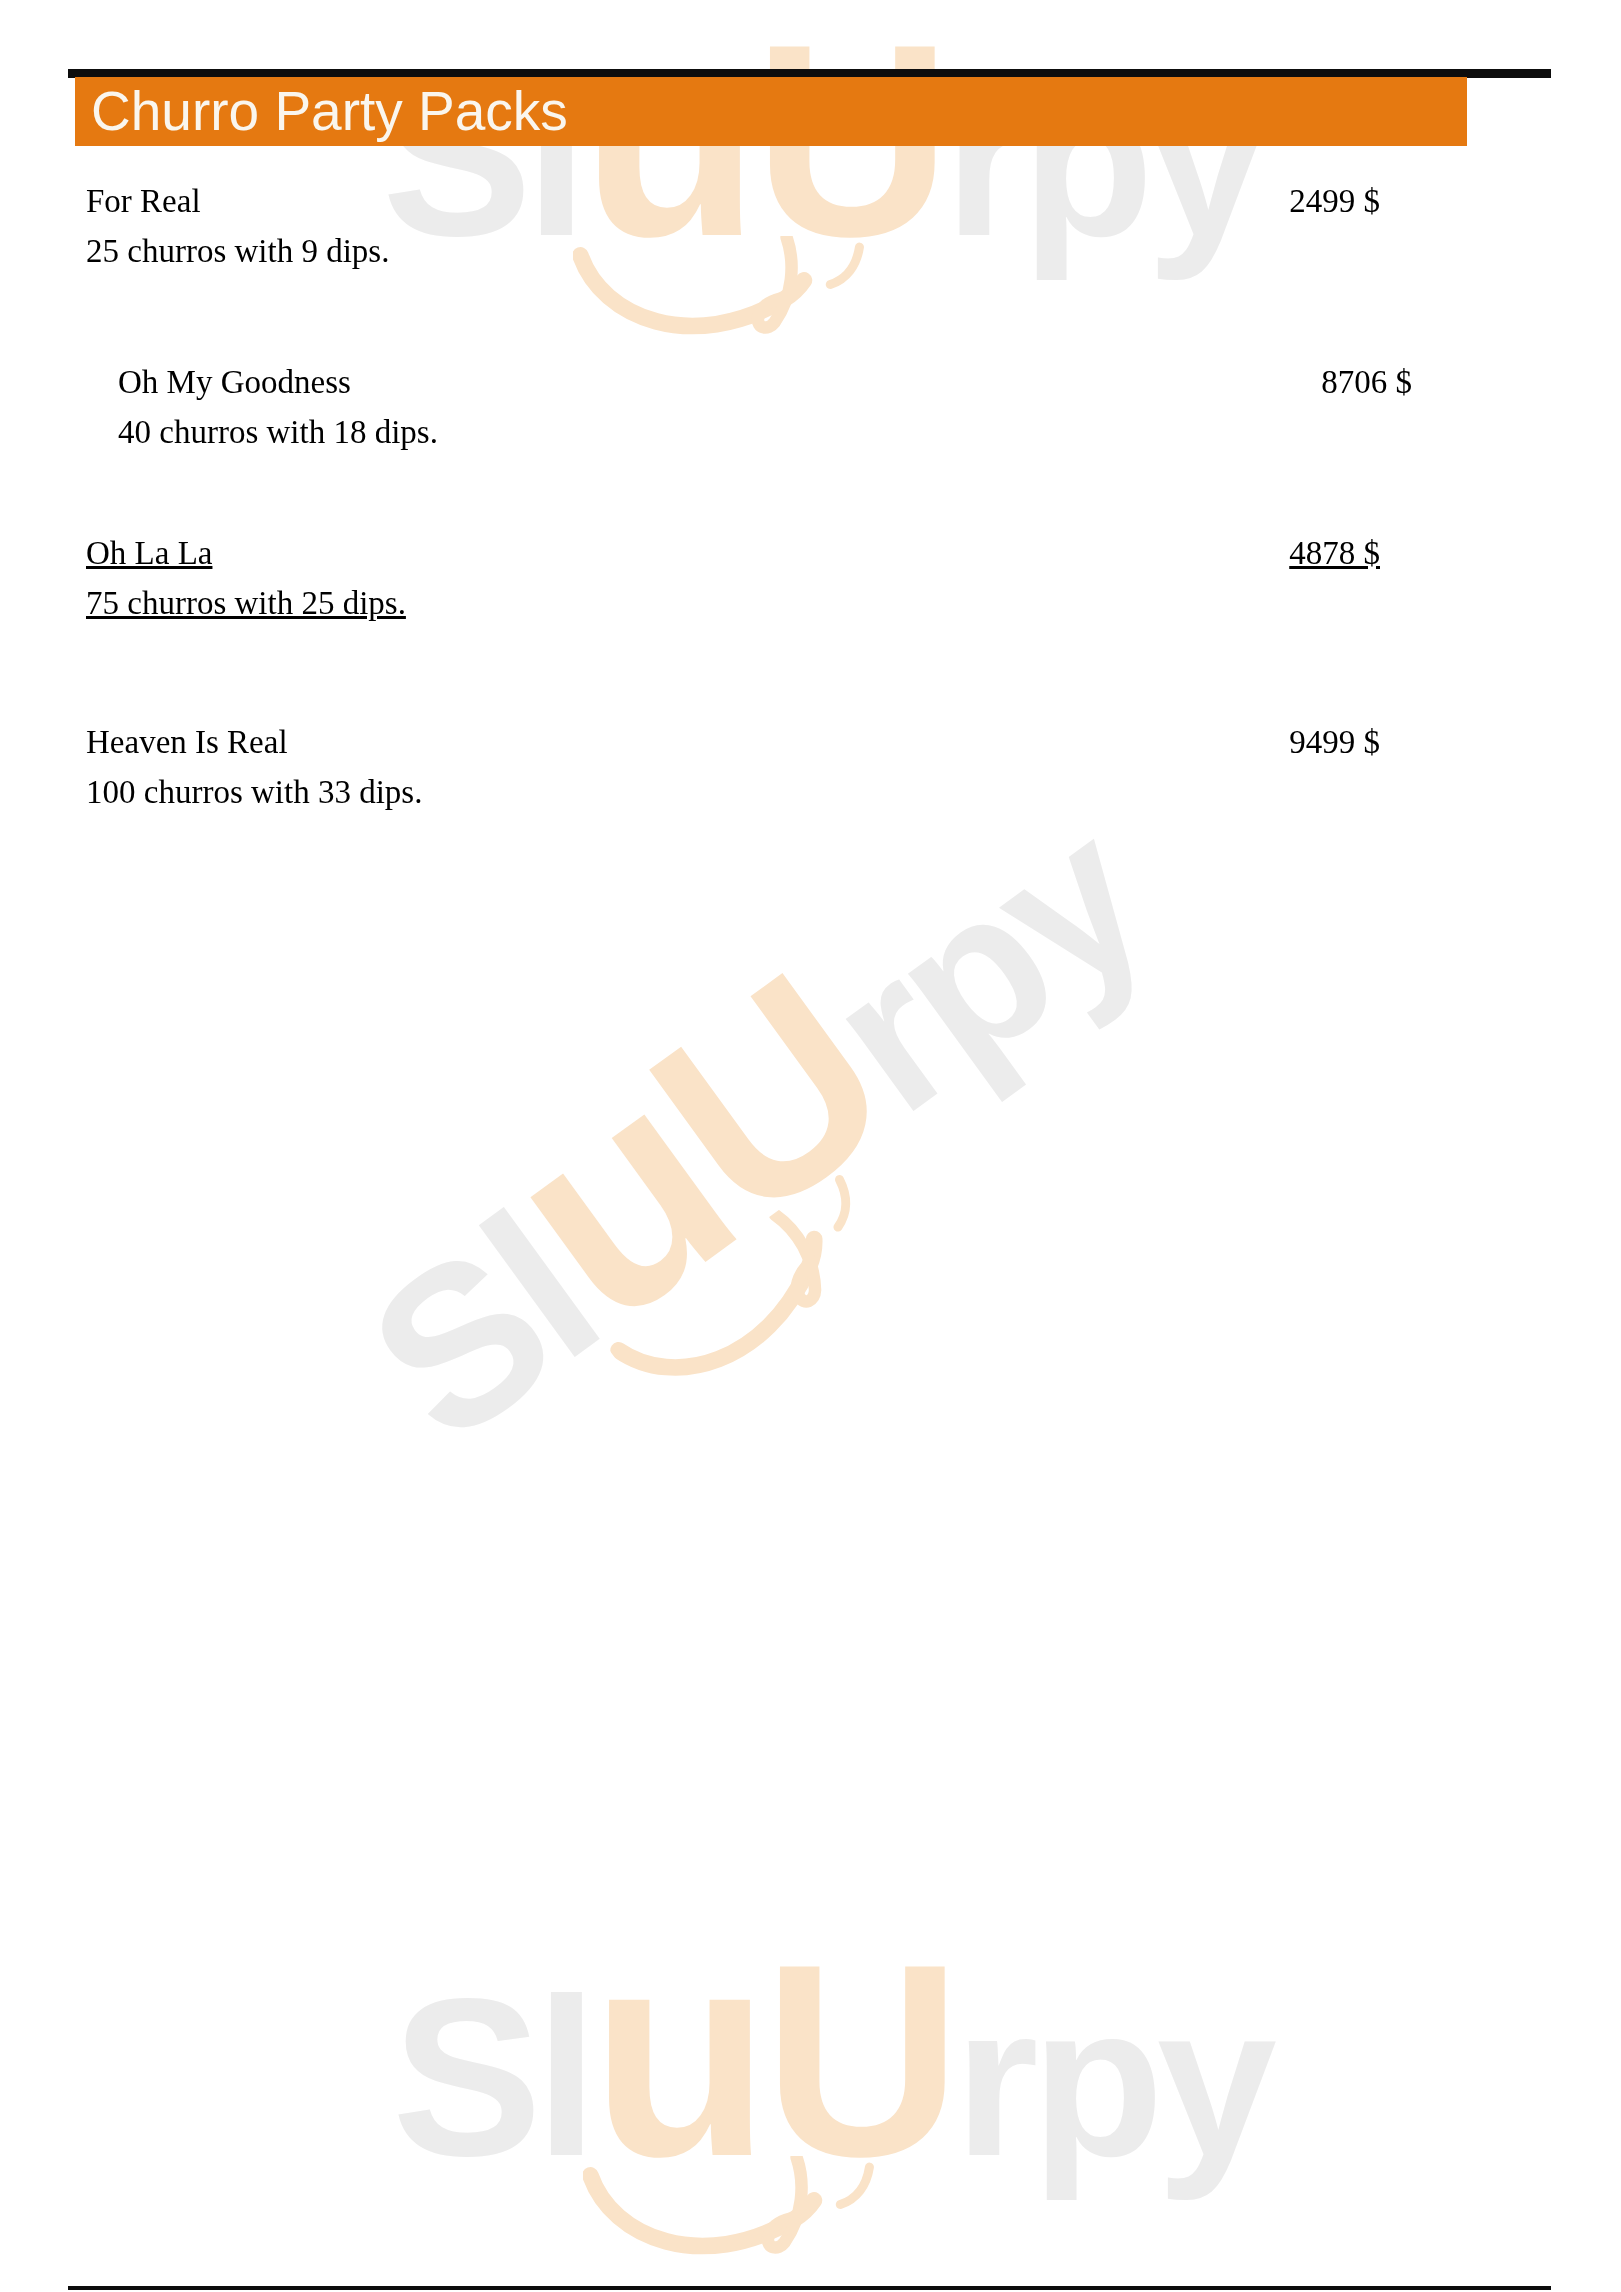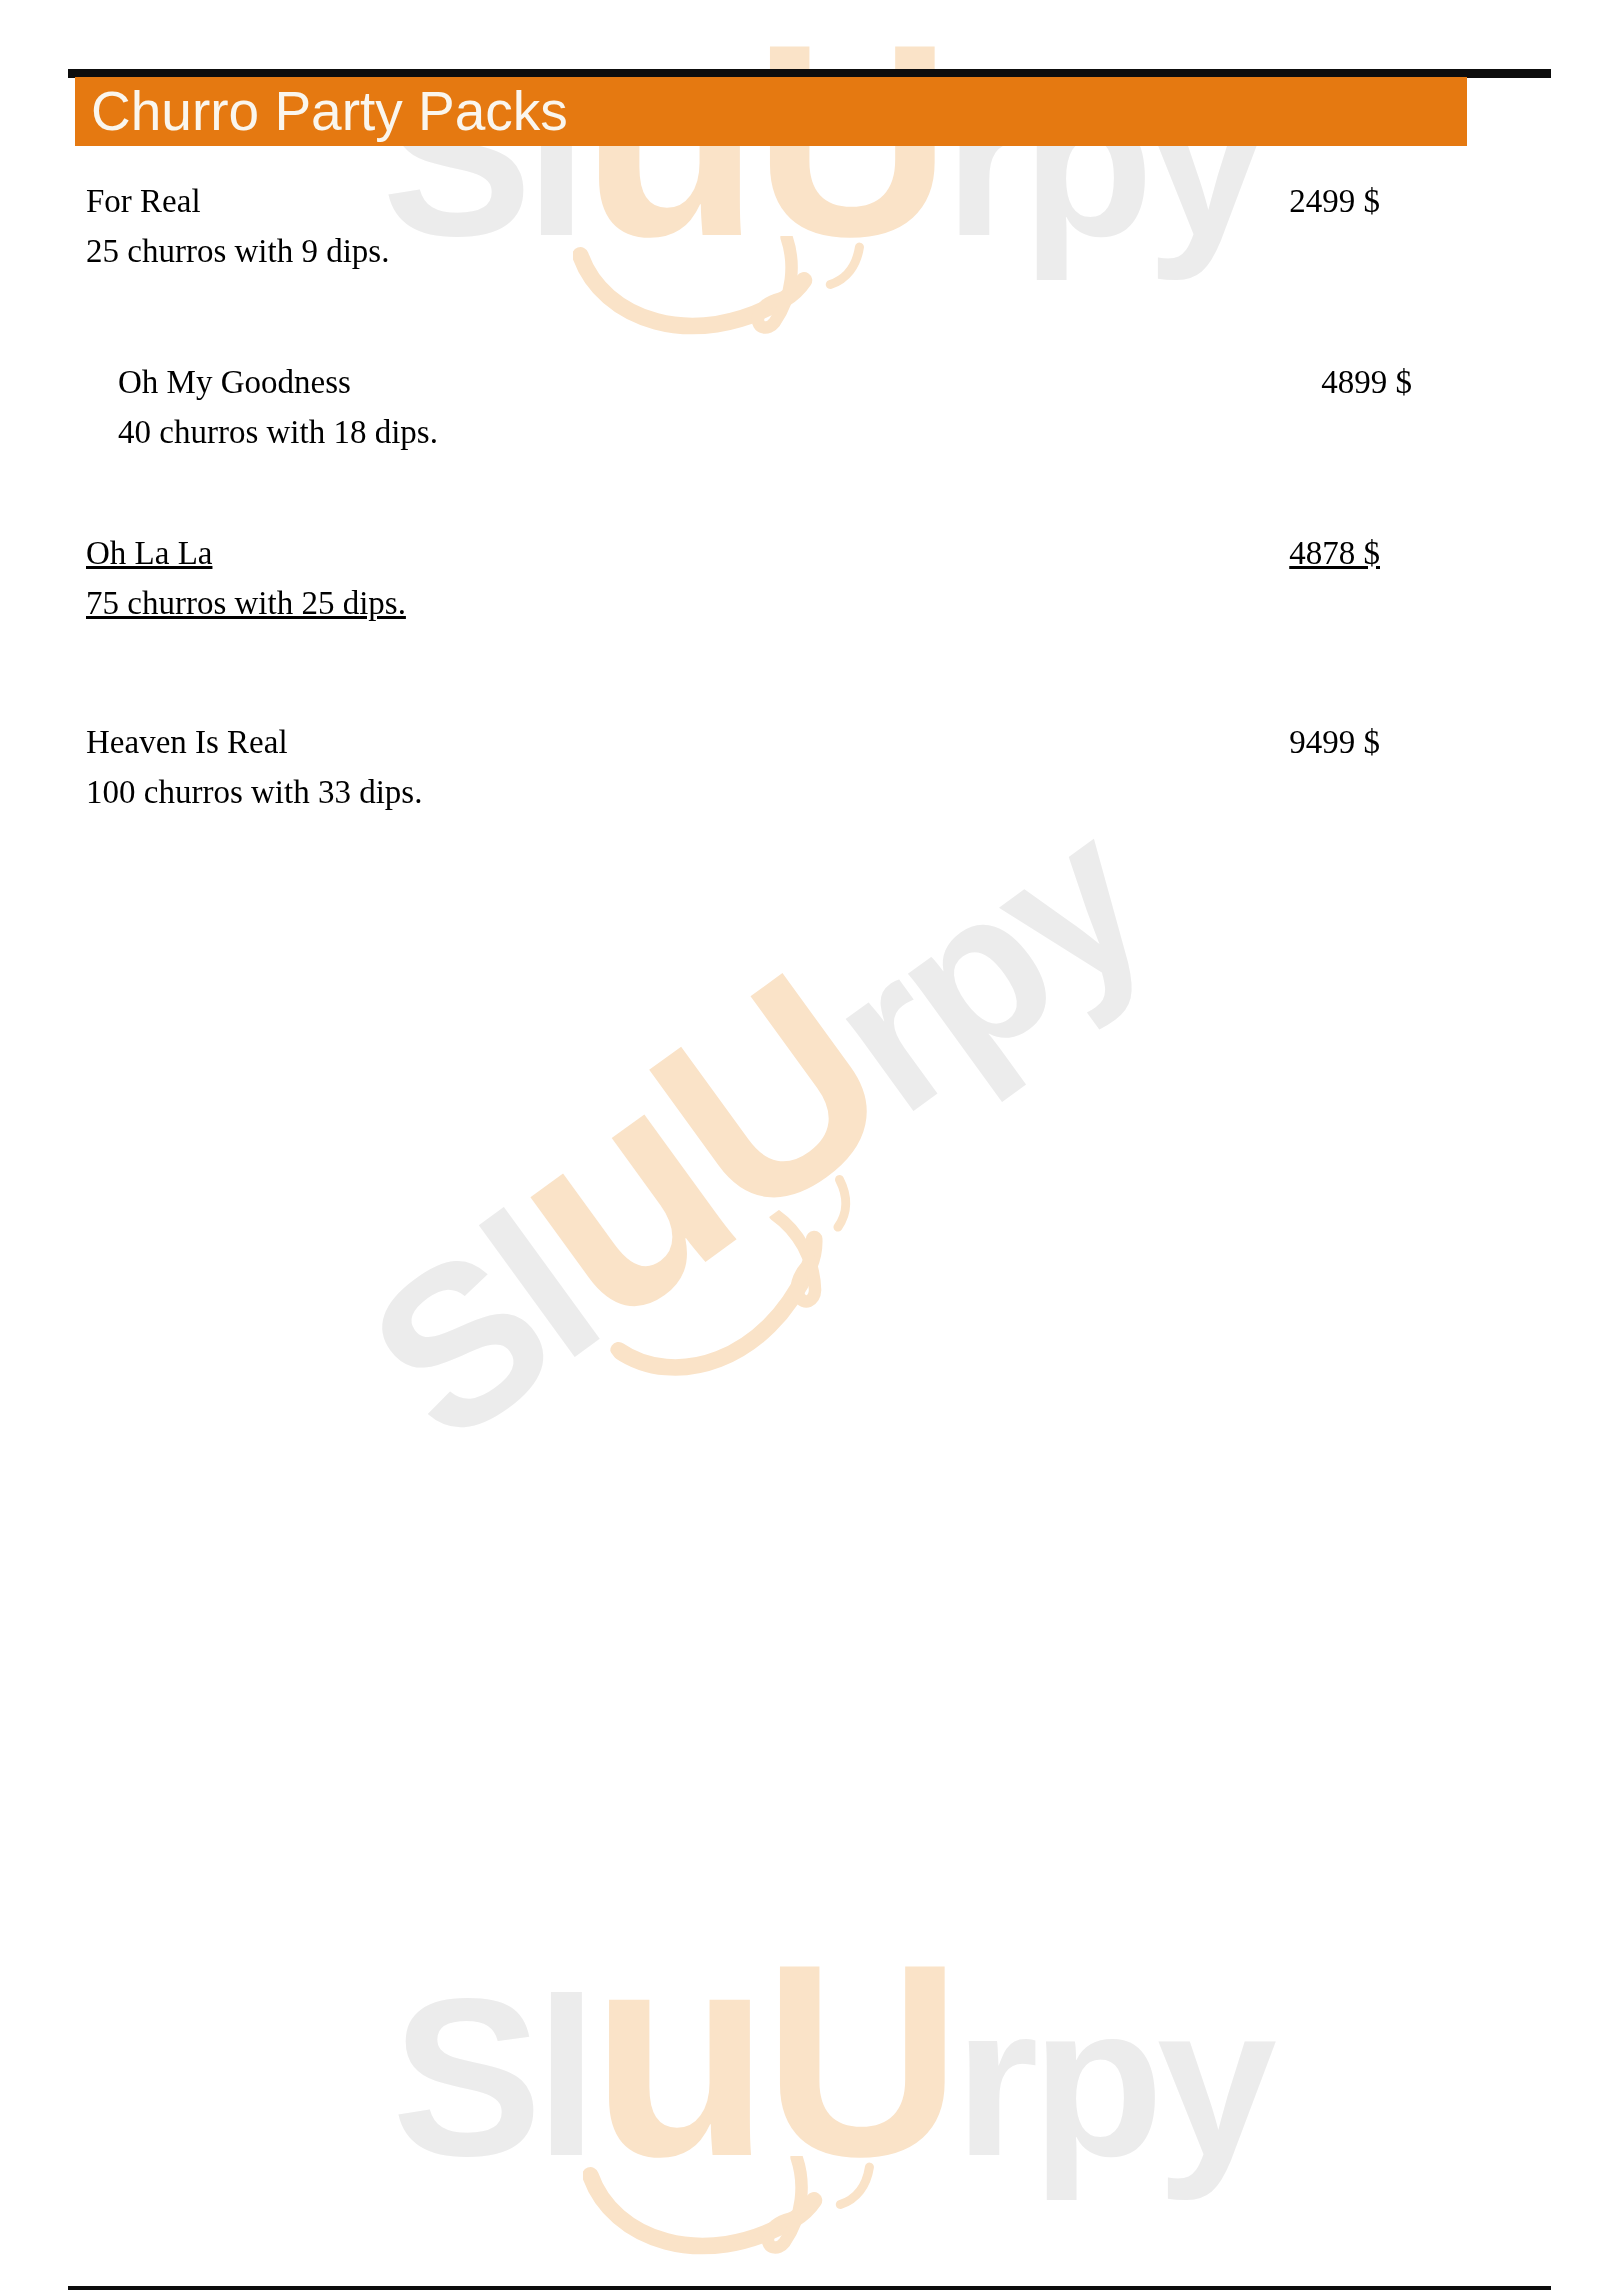--- a/index.html
+++ b/index.html
@@ -160,21 +160,21 @@
       <div class="item-row">
         <span class="item-name">For Real</span>
         <span class="item-price">2499 $</span>
       </div>
       <div class="item-desc">25 churros with 9 dips.</div>
     </div>
 
     <div class="menu-item item-2">
       <div class="item-row">
         <span class="item-name">Oh My Goodness</span>
-        <span class="item-price">4899 $</span>
+        <span class="item-price">8706 $</span>
       </div>
       <div class="item-desc">40 churros with 18 dips.</div>
     </div>
 
     <div class="menu-item item-3">
       <div class="item-row">
         <span class="item-name">Oh La La</span>
         <span class="item-price">4878 $</span>
       </div>
       <div class="item-desc">75 churros with 25 dips.</div>

